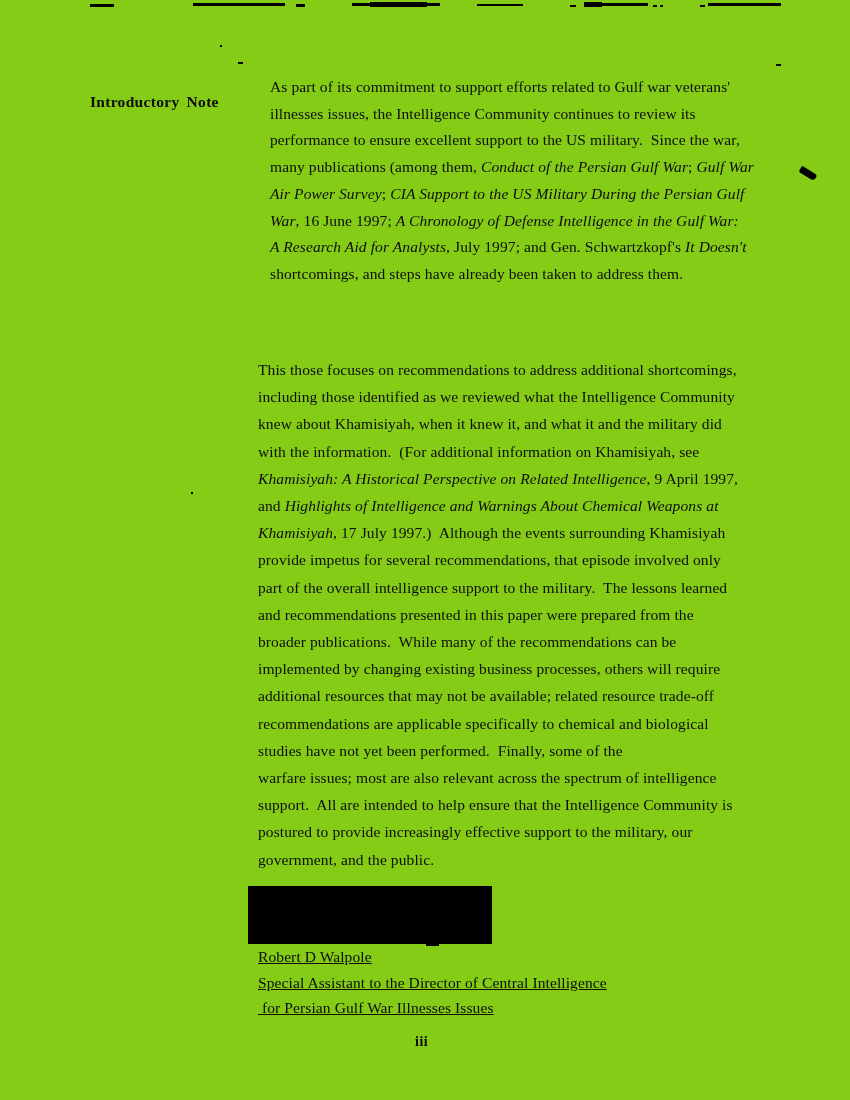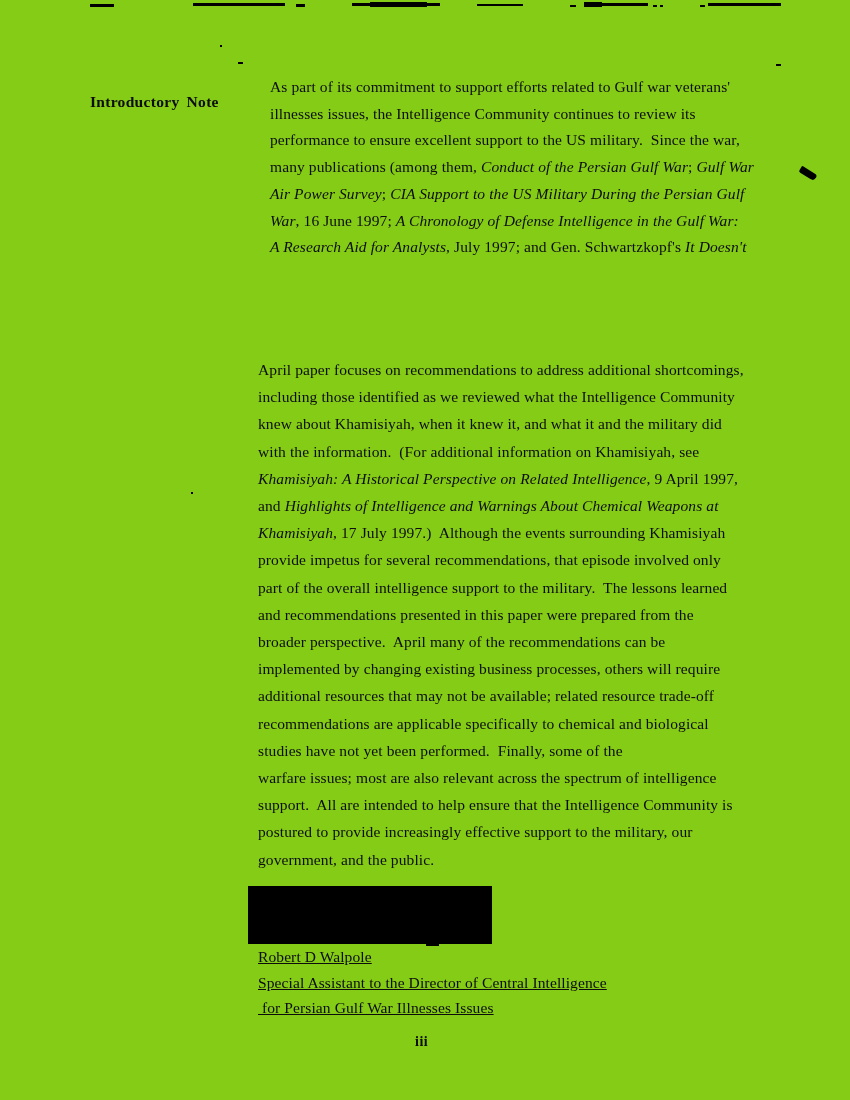--- a/index.html
+++ b/index.html
@@ -78,34 +78,35 @@
   <div class="heading">Introductory Note</div>
 
   <div class="para" id="para1">
       <div class="tline"><span>As part of its commitment to support efforts related to Gulf war veterans'</span></div>
       <div class="tline"><span>illnesses issues, the Intelligence Community continues to review its</span></div>
       <div class="tline"><span>performance to ensure excellent support to the US military.  Since the war,</span></div>
       <div class="tline"><span>many publications (among them, </span><span class="it">Conduct of the Persian Gulf War</span><span>; </span><span class="it">Gulf War</span></div>
       <div class="tline"><span class="it">Air Power Survey</span><span>; </span><span class="it">CIA Support to the US Military During the Persian Gulf</span></div>
       <div class="tline"><span class="it">War</span><span>, 16 June 1997; </span><span class="it">A Chronology of Defense Intelligence in the Gulf War:</span></div>
       <div class="tline"><span class="it">A Research Aid for Analysts</span><span>, July 1997; and Gen. Schwartzkopf's </span><span class="it">It Doesn't</span></div>
+      <div class="tline"><span>shortcomings, and steps have already been taken to address them.</span></div>
     </div>
 
   <div class="para" id="para2">
-      <div class="tline"><span>April paper focuses on recommendations to address additional shortcomings,</span></div>
+      <div class="tline"><span>This those focuses on recommendations to address additional shortcomings,</span></div>
       <div class="tline"><span>including those identified as we reviewed what the Intelligence Community</span></div>
       <div class="tline"><span>knew about Khamisiyah, when it knew it, and what it and the military did</span></div>
       <div class="tline"><span>with the information.  (For additional information on Khamisiyah, see</span></div>
       <div class="tline"><span class="it">Khamisiyah: A Historical Perspective on Related Intelligence</span><span>, 9 April 1997,</span></div>
       <div class="tline"><span>and </span><span class="it">Highlights of Intelligence and Warnings About Chemical Weapons at</span></div>
       <div class="tline"><span class="it">Khamisiyah</span><span>, 17 July 1997.)  Although the events surrounding Khamisiyah</span></div>
       <div class="tline"><span>provide impetus for several recommendations, that episode involved only</span></div>
       <div class="tline"><span>part of the overall intelligence support to the military.  The lessons learned</span></div>
       <div class="tline"><span>and recommendations presented in this paper were prepared from the</span></div>
-      <div class="tline"><span>broader perspective.  April many of the recommendations can be</span></div>
+      <div class="tline"><span>broader publications.  While many of the recommendations can be</span></div>
       <div class="tline"><span>implemented by changing existing business processes, others will require</span></div>
       <div class="tline"><span>additional resources that may not be available; related resource trade-off</span></div>
       <div class="tline"><span>recommendations are applicable specifically to chemical and biological</span></div>
       <div class="tline"><span>studies have not yet been performed.  Finally, some of the</span></div>
       <div class="tline"><span>warfare issues; most are also relevant across the spectrum of intelligence</span></div>
       <div class="tline"><span>support.  All are intended to help ensure that the Intelligence Community is</span></div>
       <div class="tline"><span>postured to provide increasingly effective support to the military, our</span></div>
       <div class="tline"><span>government, and the public.</span></div>
     </div>
 

